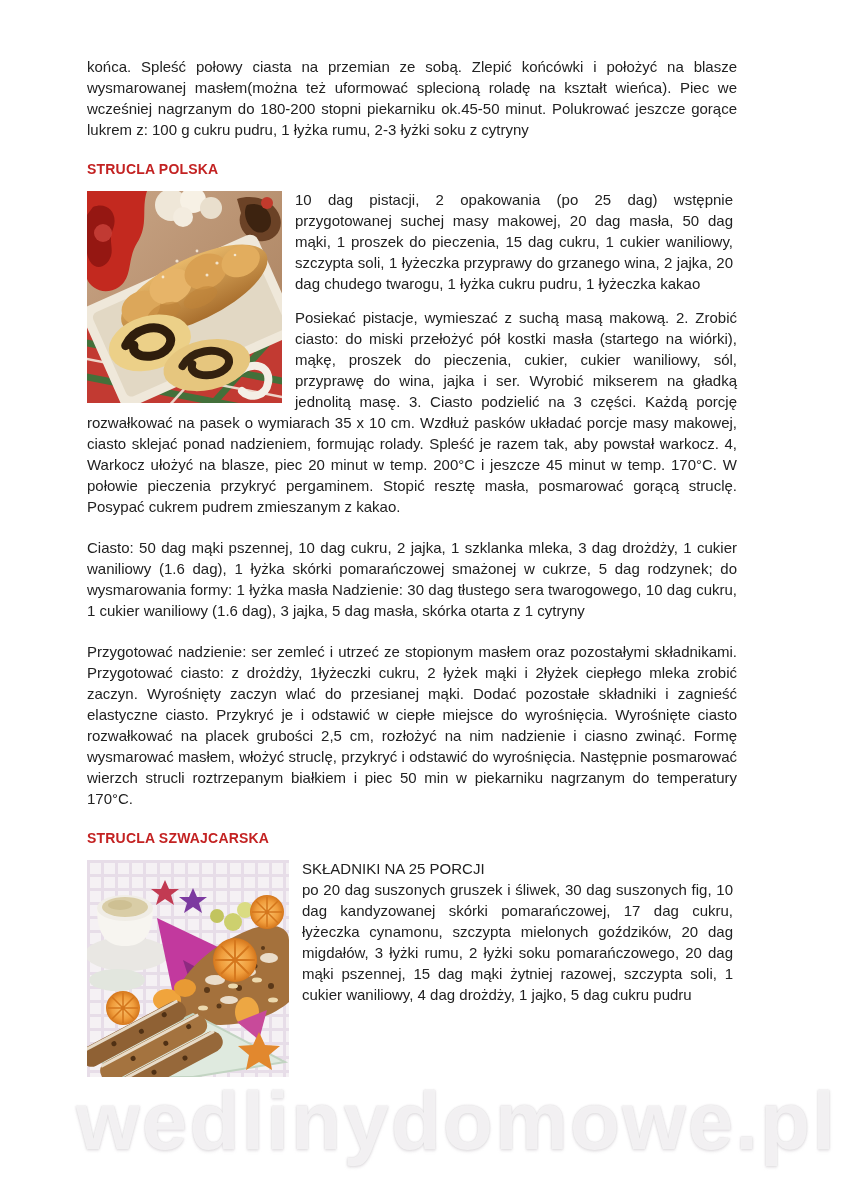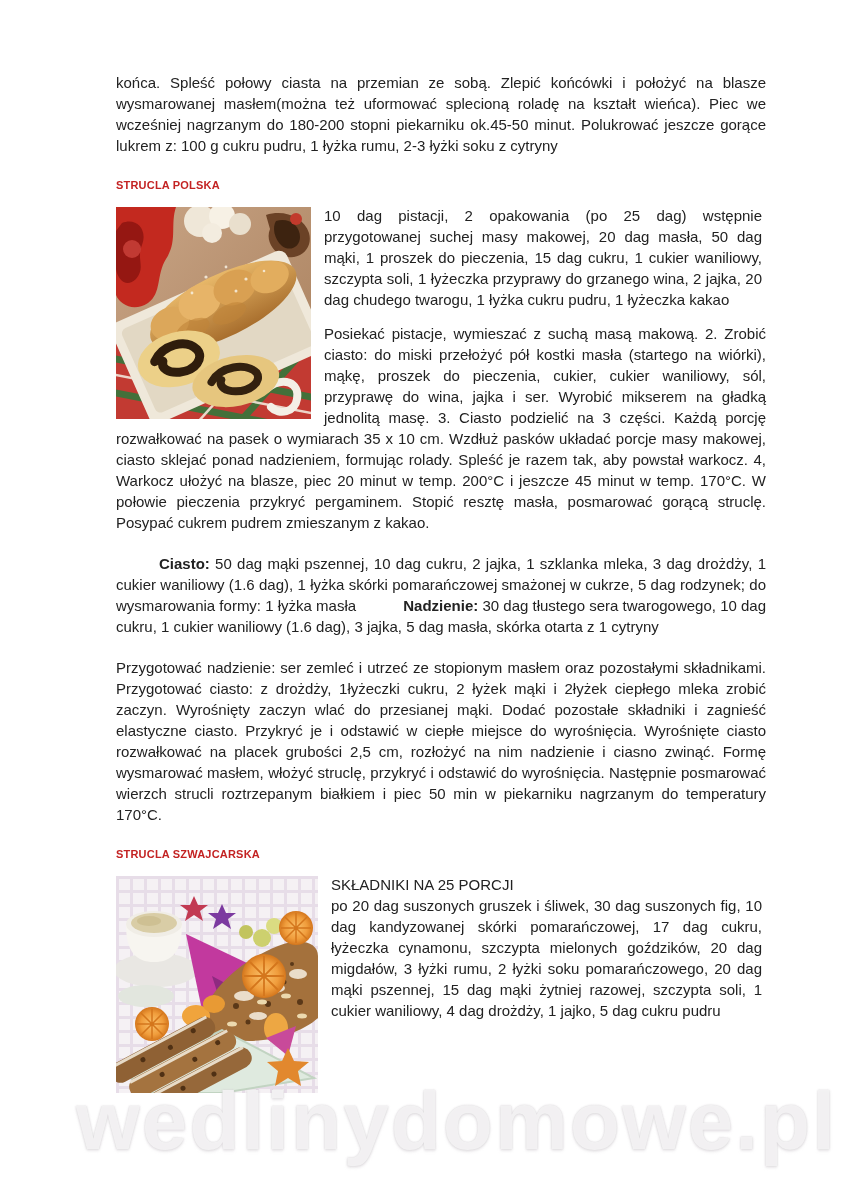--- a/index.html
+++ b/index.html
@@ -1,37 +1,37 @@
 <!DOCTYPE html>
 <html><head>
 <meta charset="utf-8">
 <style>
   html,body { margin:0; padding:0; background:#ffffff; }
   .page {
     position:relative; width:849px; height:1200px; background:#ffffff;
     overflow:hidden; font-family:"Liberation Sans", sans-serif; color:#222222;
   }
   .content {
-    position:absolute; left:116px; top:0; width:650px;
-    padding-top:72px; font-size:15px; line-height:21px;
+    position:absolute; left:87px; top:0; width:650px;
+    padding-top:56px; font-size:15px; line-height:21px;
   }
   .para { margin:0 0 20px 0; }
   .justify { text-align:justify; }
   .heading {
-    color:#c32222; font-weight:bold; font-size:11px; line-height:19px;
+    color:#c32222; font-weight:bold; font-size:14px; line-height:19px;
     margin:0 0 10px 0; letter-spacing:0.2px;
   }
   .ing-title { margin:0; }
   .ing-para { margin:0 4px 13px 0; }
   .section::after { content:""; display:block; clear:both; }
   .photo { float:left; position:relative; }
   .photo svg { display:block; }
   .photo-1 { width:195px; height:212px; margin:2px 13px 3px 0; }
   .photo-2 { width:202px; height:217px; margin:2px 13px 3px 0; }
-  b { font-weight:bold;margin-left:43px; }
+  b { font-weight:normal; }
   .watermark {
     position:absolute; left:76px; top:1080px; z-index:5;
     font-family:"Liberation Sans", sans-serif; font-weight:bold;
     font-size:82px; line-height:1; letter-spacing:2px; white-space:nowrap;
     color:rgba(244,243,244,0.92);
     text-shadow:0 0 2px rgba(205,200,205,0.85), 0 2px 3px rgba(205,200,205,0.4);
     pointer-events:none;
     text-align:right;
   }
 </style>

